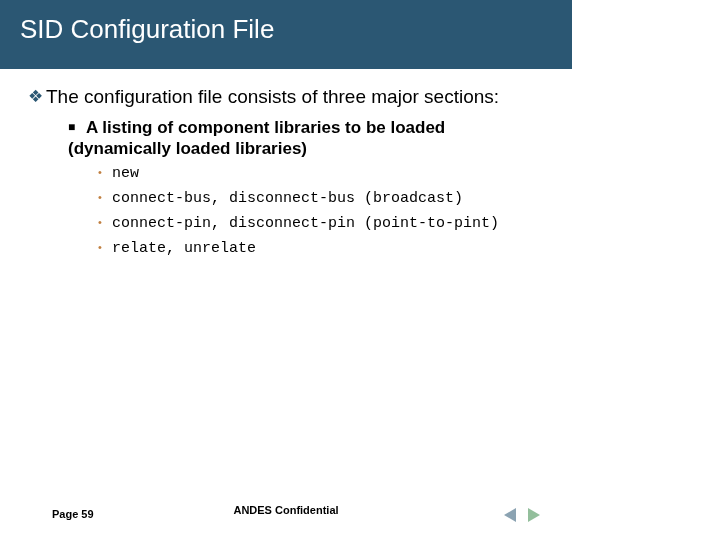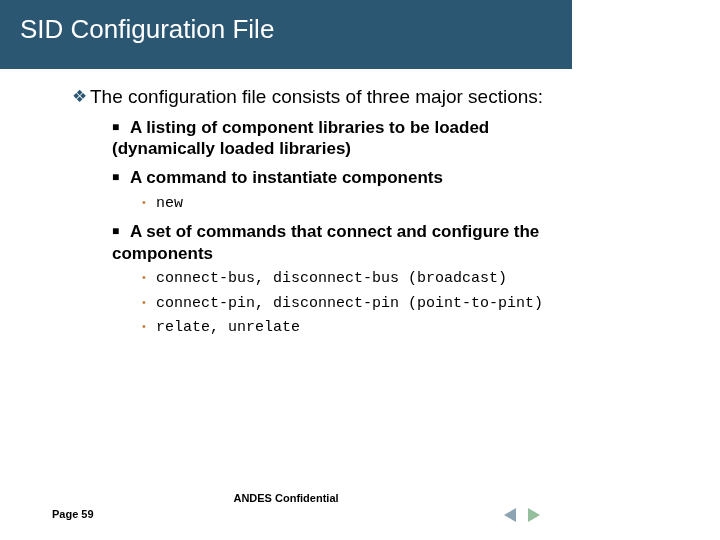--- a/index.html
+++ b/index.html
@@ -23,21 +23,20 @@
     color: #ffffff;
     padding: 14px 20px 24px 20px;
     font-size: 26px;
     font-weight: 400;
     box-sizing: border-box;
   }
   .body {
     padding: 10px 28px 0 28px;
     font-size: 19px;
     line-height: 1.25;
-    margin-left: 44px;
   }
   .lvl1 {
     margin: 6px 0 6px 0;
     color: #000;
   }
   .lvl1 .bullet {
     color: #2b5773;
     display: inline-block;
     width: 18px;
     font-size: 17px;
@@ -80,21 +79,21 @@
   .footer .page {
     position: absolute;
     left: 28px;
     bottom: 0;
     margin-left: 24px;
   }
   .footer .conf {
     position: absolute;
     left: 50%;
     transform: translateX(-50%);
-    bottom: 16px;
+    bottom: 4px;
   }
   .nav-decor {
     position: absolute;
     right: 28px;
     bottom: 16px;
     display: flex;
     gap: 4px;
     align-items: center;
   }
   .nav-decor svg { display:block; }
@@ -109,30 +108,24 @@
   <div class="body">
 
     <div class="lvl1">
       <span class="bullet">❖</span><span>The configuration file consists of three major sections:</span>
     </div>
 
     <div class="lvl2">
       <span class="bullet">■</span><span>A listing of component libraries to be loaded (dynamically loaded libraries)</span>
     </div>
 
-    <div class="lvl2">
-      <span class="bullet">■</span><span>A command to instantiate components</span>
-    </div>
     <div class="lvl3">
       <span class="bullet">•</span><span>new</span>
     </div>
 
-    <div class="lvl2">
-      <span class="bullet">■</span><span>A set of commands that connect and configure the components</span>
-    </div>
     <div class="lvl3">
       <span class="bullet">•</span><span>connect-bus, disconnect-bus (broadcast)</span>
     </div>
     <div class="lvl3">
       <span class="bullet">•</span><span>connect-pin, disconnect-pin (point-to-pint)</span>
     </div>
     <div class="lvl3">
       <span class="bullet">•</span><span>relate, unrelate</span>
     </div>
 

